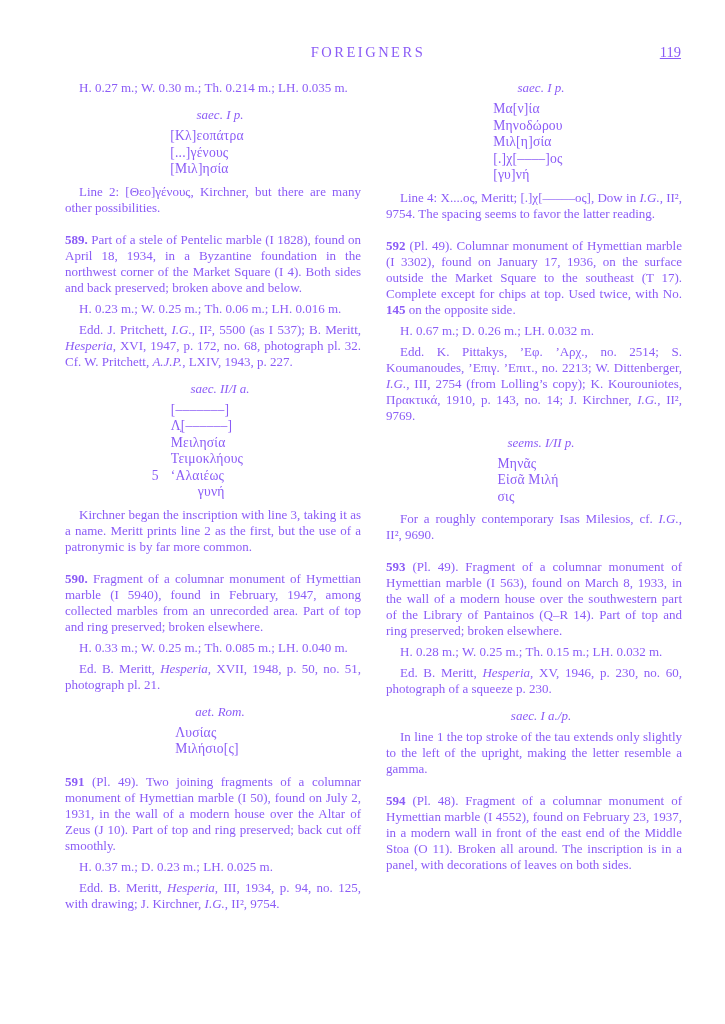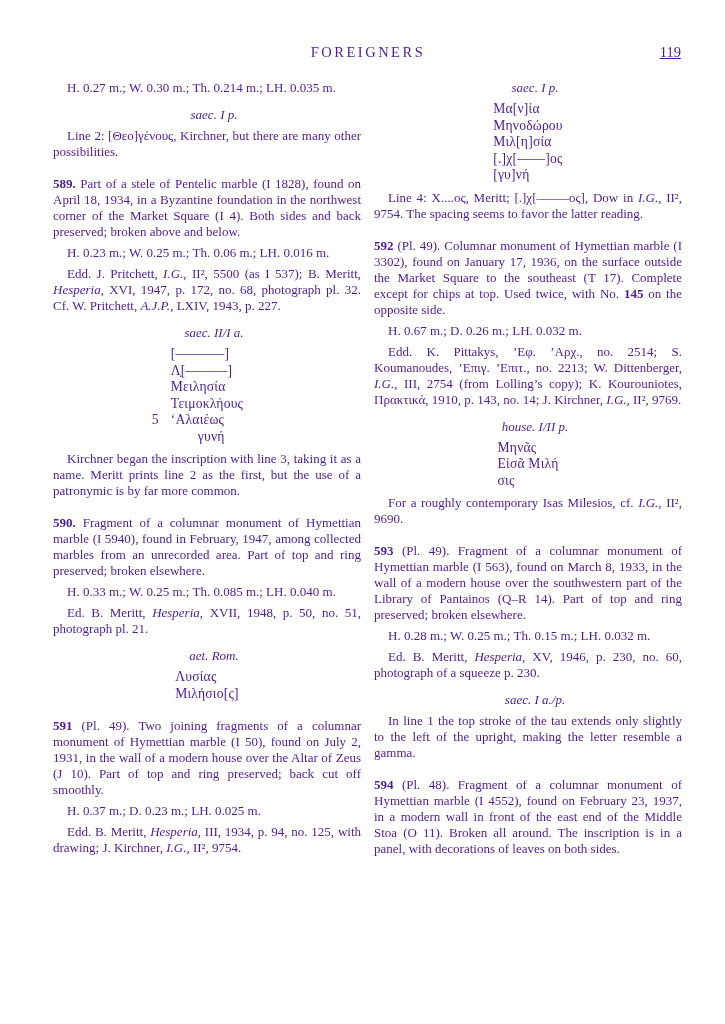--- a/index.html
+++ b/index.html
@@ -1,33 +1,33 @@
 <!DOCTYPE html>
 <html><head>
 <meta charset="utf-8">
 <style>
   html,body{margin:0;padding:0;background:#ffffff;}
   .page{
     position:relative;
     width:725px;height:1024px;
     box-sizing:border-box;
     background:#ffffff;
-    color:#4c1d95;
+    color:#8b5cf6;
     font-family:"Liberation Serif","DejaVu Serif",serif;
     font-size:13px;
     line-height:16px;
     padding:44px 42px 10px 53px;
     overflow:hidden;
   }
   .page-header{position:relative;height:18px;margin-bottom:18px;font-size:14.5px;}
   .running-head{position:absolute;left:0;right:0;text-align:center;letter-spacing:2.5px;}
   .page-num{position:absolute;right:2px;top:0;text-decoration:underline;}
   .cols{display:flex;gap:13px;align-items:flex-start;}
   .col{width:308px;}
-  .blk{margin:5px 0 0 0;text-align:justify;}
+  .blk{margin:5px 0 0 12px;text-align:justify;}
   .col > .blk:first-child{margin-top:0;}
   .kind-entry{margin-top:16px;}
   .kind-dims,.kind-refs,.kind-note{text-indent:14px;}
   .kind-saec{margin-top:11px;margin-bottom:3px;text-align:center;text-indent:14px;}
   .kind-greek{
     margin:5px auto 6px auto;
     width:fit-content;
     text-indent:0;
     text-align:left;
     font-size:13.6px;
@@ -46,20 +46,25 @@
 
 <div class="page">
   <div class="page-header">
     <span class="running-head">FOREIGNERS</span>
     <span class="page-num">119</span>
   </div>
   <div class="cols">
     <div class="col">
         <div class="blk kind-dims"><span class="">H. 0.27 m.; W. 0.30 m.; Th. 0.214 m.; LH. 0.035 m.</span></div>
         <div class="blk kind-saec"><span class="i">saec. I p.</span></div>
+        <div class="blk kind-greek align-center">
+          <div class="gline"><span>[Κλ]εοπάτρα</span></div>
+          <div class="gline"><span>[...]γένους</span></div>
+          <div class="gline"><span>[Μιλ]ησία</span></div>
+        </div>
         <div class="blk kind-note"><span class="">Line 2: [Θεο]γένους, Kirchner, but there are many other possibilities.</span></div>
         <div class="blk kind-entry"><span class="b ">589.</span><span class=""> Part of a stele of Pentelic marble (I 1828), found on April 18, 1934, in a Byzantine foundation in the northwest corner of the Market Square (I 4). Both sides and back preserved; broken above and below.</span></div>
         <div class="blk kind-dims"><span class="">H. 0.23 m.; W. 0.25 m.; Th. 0.06 m.; LH. 0.016 m.</span></div>
         <div class="blk kind-refs"><span class="">Edd. J. Pritchett, </span><span class="i">I.G.</span><span class="">, II², 5500 (as I 537); B. Meritt, </span><span class="i">Hesperia</span><span class="">, XVI, 1947, p. 172, no. 68, photograph pl. 32. Cf. W. Pritchett, </span><span class="i">A.J.P.</span><span class="">, LXIV, 1943, p. 227.</span></div>
         <div class="blk kind-saec"><span class="i">saec. II/I a.</span></div>
         <div class="blk kind-greek align-left">
           <div class="gline"><span>[–––––––]</span></div>
           <div class="gline"><span>Λ̣[––––––]</span></div>
           <div class="gline"><span>Μειλησία</span></div>
           <div class="gline"><span>Τειμοκλήους</span></div>
@@ -85,21 +90,21 @@
           <div class="gline"><span>Μα[ν]ία</span></div>
           <div class="gline"><span>Μηνοδώρου</span></div>
           <div class="gline"><span>Μιλ[η]σία</span></div>
           <div class="gline"><span>[.]χ[––––]ος</span></div>
           <div class="gline"><span>[γυ]νή</span></div>
         </div>
         <div class="blk kind-note"><span class="">Line 4: Χ....ος, Meritt; [.]χ[–––––ος], Dow in </span><span class="i">I.G.</span><span class="">, II², 9754. The spacing seems to favor the latter reading.</span></div>
         <div class="blk kind-entry"><span class="b ">592</span><span class=""> (Pl. 49). Columnar monument of Hymettian marble (I 3302), found on January 17, 1936, on the surface outside the Market Square to the southeast (T 17). Complete except for chips at top. Used twice, with No. </span><span class="b ">145</span><span class=""> on the opposite side.</span></div>
         <div class="blk kind-dims"><span class="">H. 0.67 m.; D. 0.26 m.; LH. 0.032 m.</span></div>
         <div class="blk kind-refs"><span class="">Edd. K. Pittakys, ’Εφ. ’Αρχ., no. 2514; S. Koumanoudes, ’Επιγ. ’Επιτ., no. 2213; W. Dittenberger, </span><span class="i">I.G.</span><span class="">, III, 2754 (from Lolling’s copy); K. Kourouniotes, Πρακτικά, 1910, p. 143, no. 14; J. Kirchner, </span><span class="i">I.G.</span><span class="">, II², 9769.</span></div>
-        <div class="blk kind-saec"><span class="i">house. I/II p.</span></div>
+        <div class="blk kind-saec"><span class="i">seems. I/II p.</span></div>
         <div class="blk kind-greek align-left">
           <div class="gline"><span>Μηνᾶς</span></div>
           <div class="gline"><span>Εἰσᾶ Μιλή</span></div>
           <div class="gline"><span>σις</span></div>
         </div>
         <div class="blk kind-note"><span class="">For a roughly contemporary Isas Milesios, cf. </span><span class="i">I.G.</span><span class="">, II², 9690.</span></div>
         <div class="blk kind-entry"><span class="b ">593</span><span class=""> (Pl. 49). Fragment of a columnar monument of Hymettian marble (I 563), found on March 8, 1933, in the wall of a modern house over the southwestern part of the Library of Pantainos (Q–R 14). Part of top and ring preserved; broken elsewhere.</span></div>
         <div class="blk kind-dims"><span class="">H. 0.28 m.; W. 0.25 m.; Th. 0.15 m.; LH. 0.032 m.</span></div>
         <div class="blk kind-refs"><span class="">Ed. B. Meritt, </span><span class="i">Hesperia</span><span class="">, XV, 1946, p. 230, no. 60, photograph of a squeeze p. 230.</span></div>
         <div class="blk kind-saec"><span class="i">saec. I a./p.</span></div>

